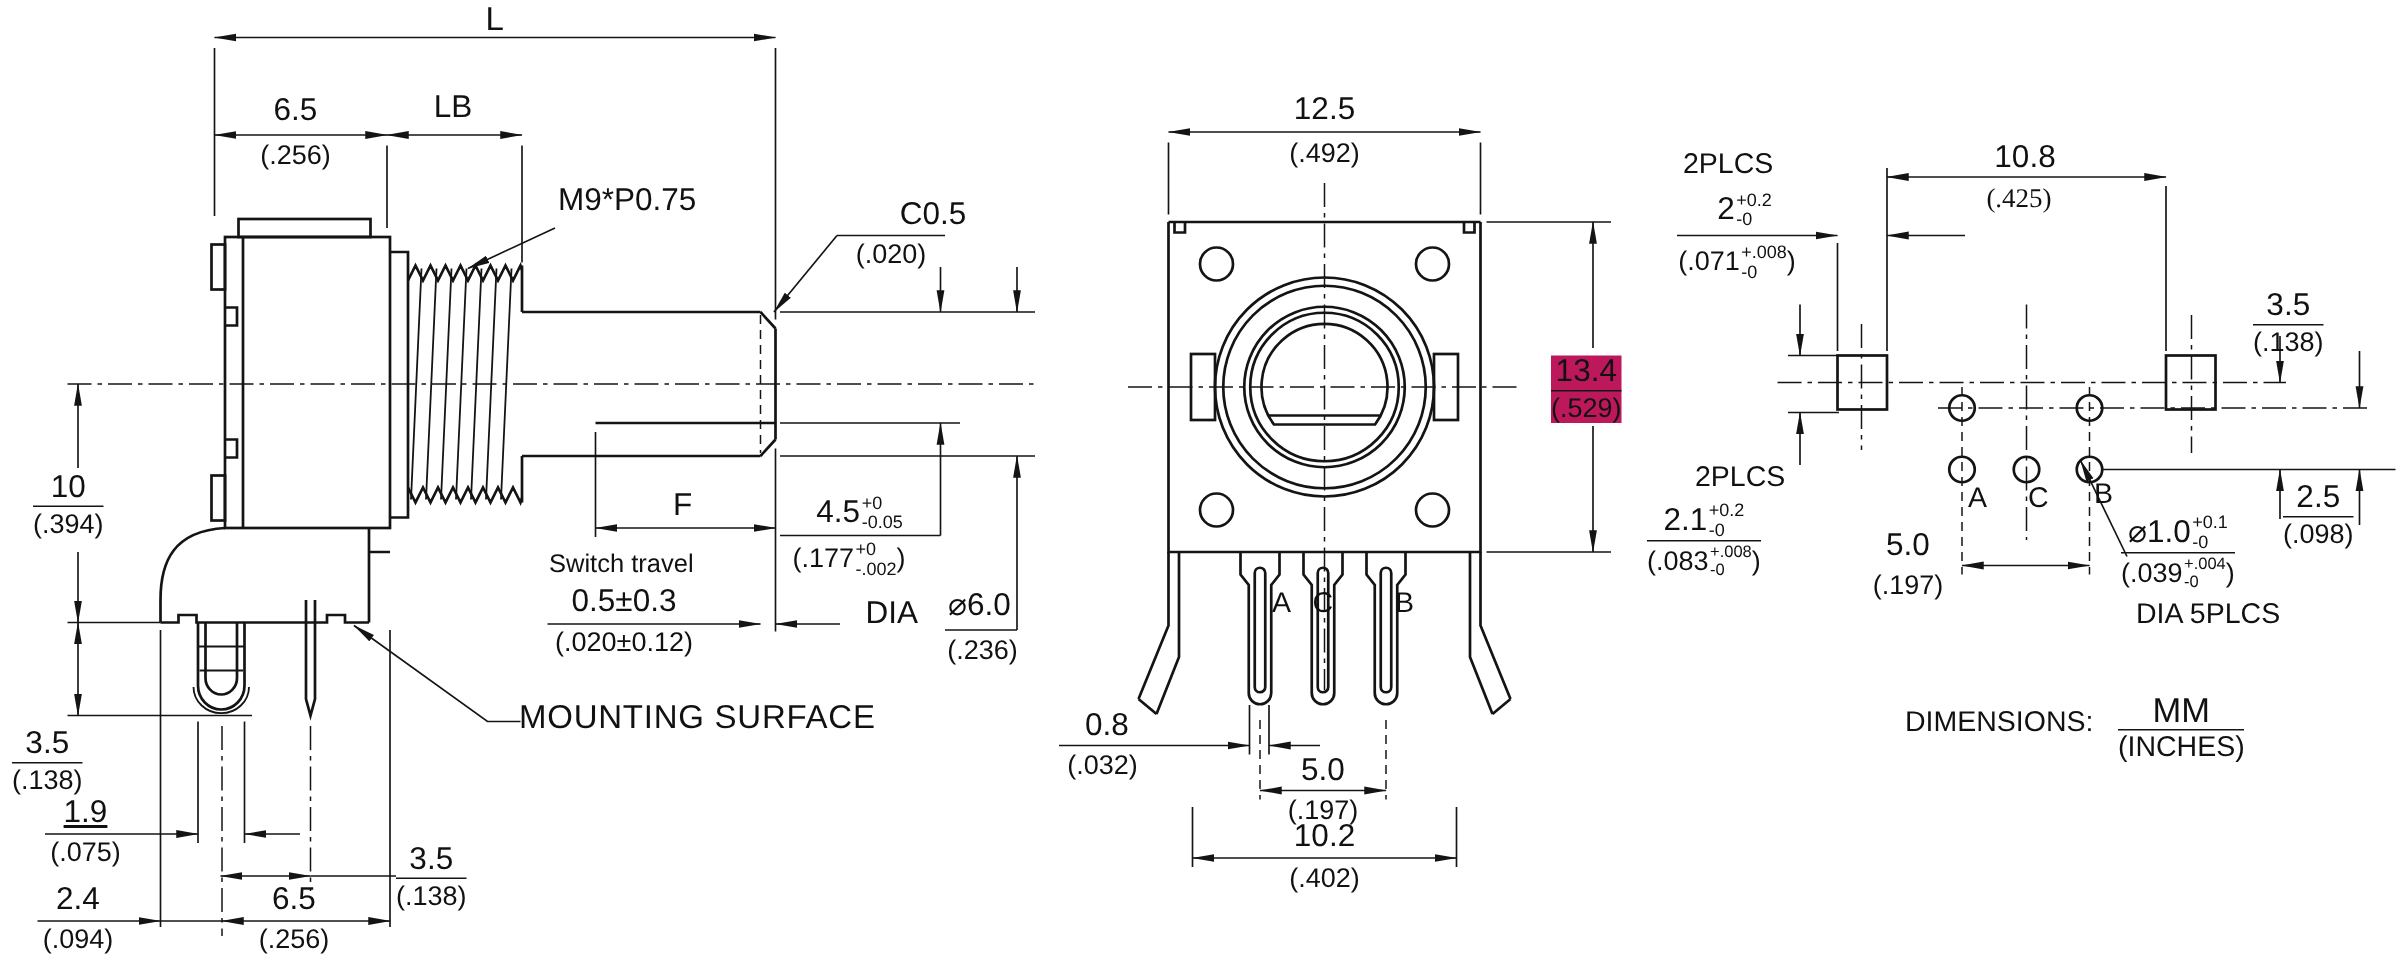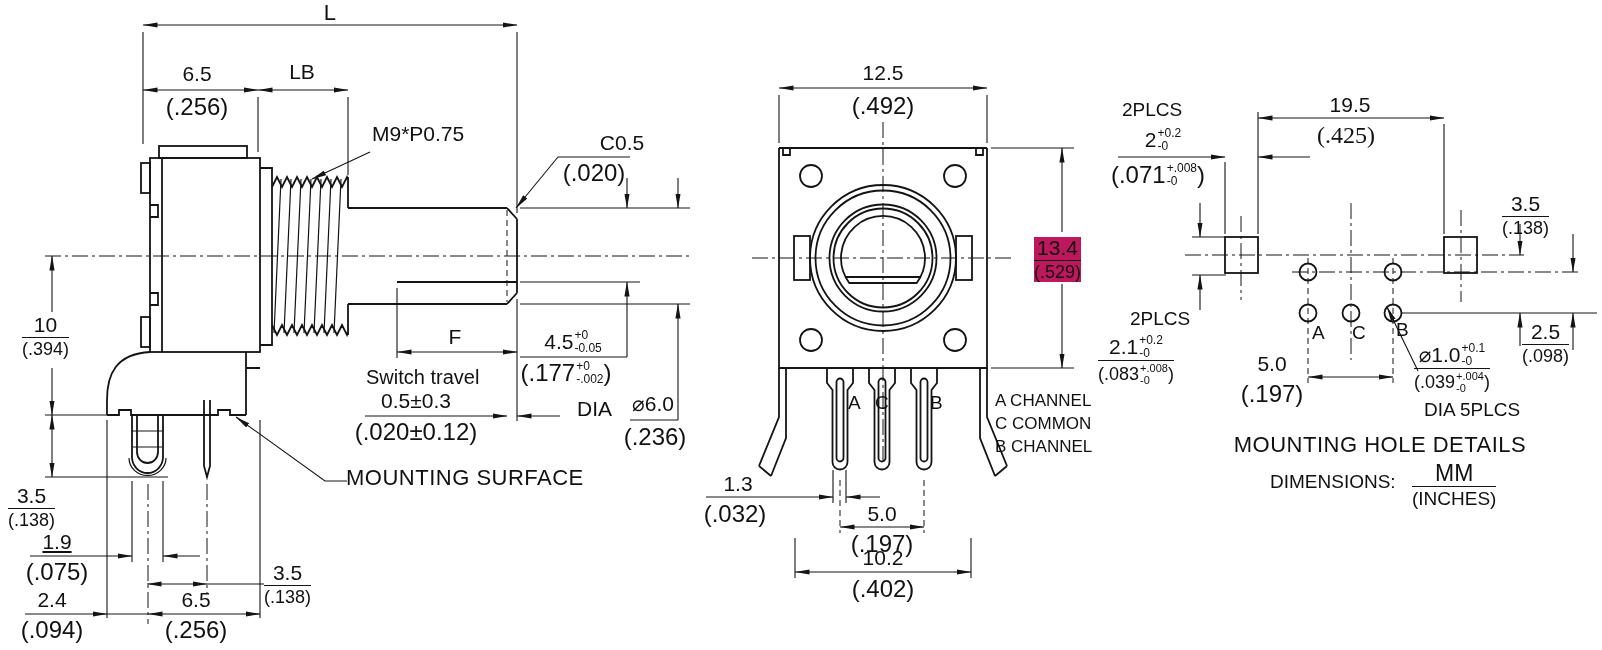--- a/index.html
+++ b/index.html
@@ -6,21 +6,21 @@
   .stage{position:relative;width:1602px;height:650px;background:#ffffff;
          font-family:"Liberation Sans",sans-serif;color:#111;overflow:hidden;}
   svg{position:absolute;left:0;top:0;}
   .o{stroke:#141414;stroke-width:1.8;fill:none;stroke-linejoin:miter;stroke-linecap:butt;}
   .th{stroke:#141414;stroke-width:1.2;fill:none;}
   .d{stroke:#141414;stroke-width:1.1;fill:none;}
   .cl{stroke:#141414;stroke-width:1;fill:none;stroke-dasharray:16 4 3 4;}
   .hd{stroke:#141414;stroke-width:1;fill:none;stroke-dasharray:6 4;}
   .dt{position:absolute;white-space:nowrap;line-height:1.05;display:flex;align-items:center;}
   .c{transform:translateX(-50%);justify-content:center;}
-  .mm{font-size:21px;} .in{font-size:24px;} .sm{font-size:20px;} .lbl{font-size:19px;}
+  .mm{font-size:21px;} .in{font-size:18px;} .sm{font-size:17px;} .lbl{font-size:19px;}
   .big{font-size:22px;letter-spacing:.5px;}
   .frac{position:absolute;display:inline-block;text-align:center;line-height:1.05;}
   .frac .ft{display:flex;justify-content:center;align-items:center;border-bottom:1.5px solid #141414;
             padding:0 3px 1px;font-size:21px;white-space:nowrap;}
   .frac .fb{display:flex;justify-content:center;align-items:center;padding-top:2px;font-size:18px;white-space:nowrap;}
   .tol{display:inline-flex;flex-direction:column;font-size:12px;line-height:1.05;text-align:left;margin-left:1px;}
   .tol span{display:block;}
   .fb .tol{font-size:11px;}
   .legend div{font-size:17px;line-height:23px;}
 </style>
@@ -231,26 +231,21 @@
 
 <div class="dt mm c" style="left:883px;top:62px;">12.5</div>
 <div class="dt in c" style="left:883px;top:93px;">(.492)</div>
 <div class="frac" style="left:1034px;top:237px;background:#be185d;">
   <div class="ft">13.4</div>
   <div class="fb">(.529)</div>
 </div>
 <div class="dt lbl" style="left:848px;top:393px;">A</div>
 <div class="dt lbl" style="left:875px;top:393px;">C</div>
 <div class="dt lbl" style="left:930px;top:393px;">B</div>
-<div class="legend" style="position:absolute;left:995px;top:389px;">
-  <div>A CHANNEL</div>
-  <div>C COMMON</div>
-  <div>B CHANNEL</div>
-</div>
-<div class="dt mm c" style="left:738px;top:473px;">1.3</div>
+<div class="dt mm c" style="left:738px;top:473px;">0.8</div>
 <div class="dt in c" style="left:735px;top:501px;">(.032)</div>
 <div class="dt mm c" style="left:882px;top:503px;">5.0</div>
 <div class="dt in c" style="left:882px;top:531px;">(.197)</div>
 <div class="dt mm c" style="left:883px;top:547px;">10.2</div>
 <div class="dt in c" style="left:883px;top:576px;">(.402)</div>
 
 <div class="dt lbl" style="left:1122px;top:100px;">2PLCS</div>
 <div class="dt c" style="left:1163px;top:127px;">
   <span class="mm">2</span>
       <span class="tol">
@@ -259,21 +254,21 @@
       </span>
 </div>
 <div class="dt c" style="left:1158px;top:162px;">
   <span class="in">(.071</span>
       <span class="tol">
         <span>+.008</span>
         <span>-0</span>
       </span>
       <span class="in">)</span>
 </div>
-<div class="dt mm c" style="left:1350px;top:94px;">19.5</div>
+<div class="dt mm c" style="left:1350px;top:94px;">10.8</div>
 <div class="dt in c" style="left:1346px;top:123px;font-family:Liberation Serif, serif;">(.425)</div>
 <div class="frac" style="left:1502px;top:193px;">
   <div class="ft">3.5</div>
   <div class="fb">(.138)</div>
 </div>
 <div class="frac" style="left:1522px;top:321px;">
   <div class="ft">2.5</div>
   <div class="fb">(.098)</div>
 </div>
 <div class="dt lbl" style="left:1130px;top:309px;">2PLCS</div>
@@ -310,20 +305,19 @@
           <span>+.004</span>
           <span>-0</span>
         </span>
         <span>)</span>
       </div>
 </div>
 <div class="dt lbl" style="left:1424px;top:400px;">DIA 5PLCS</div>
 <div class="dt lbl" style="left:1312px;top:323px;">A</div>
 <div class="dt lbl" style="left:1352px;top:323px;">C</div>
 <div class="dt lbl" style="left:1396px;top:320px;">B</div>
-<div class="dt big c" style="left:1380px;top:433px;">MOUNTING HOLE DETAILS</div>
 <div class="dt lbl" style="left:1270px;top:472px;">DIMENSIONS:</div>
 <div class="frac" style="left:1412px;top:461px;">
   <div class="ft" style="font-size:23px;">MM</div>
   <div class="fb" style="font-size:19px;">(INCHES)</div>
 </div>
 
 </div>
 
 </body></html>

